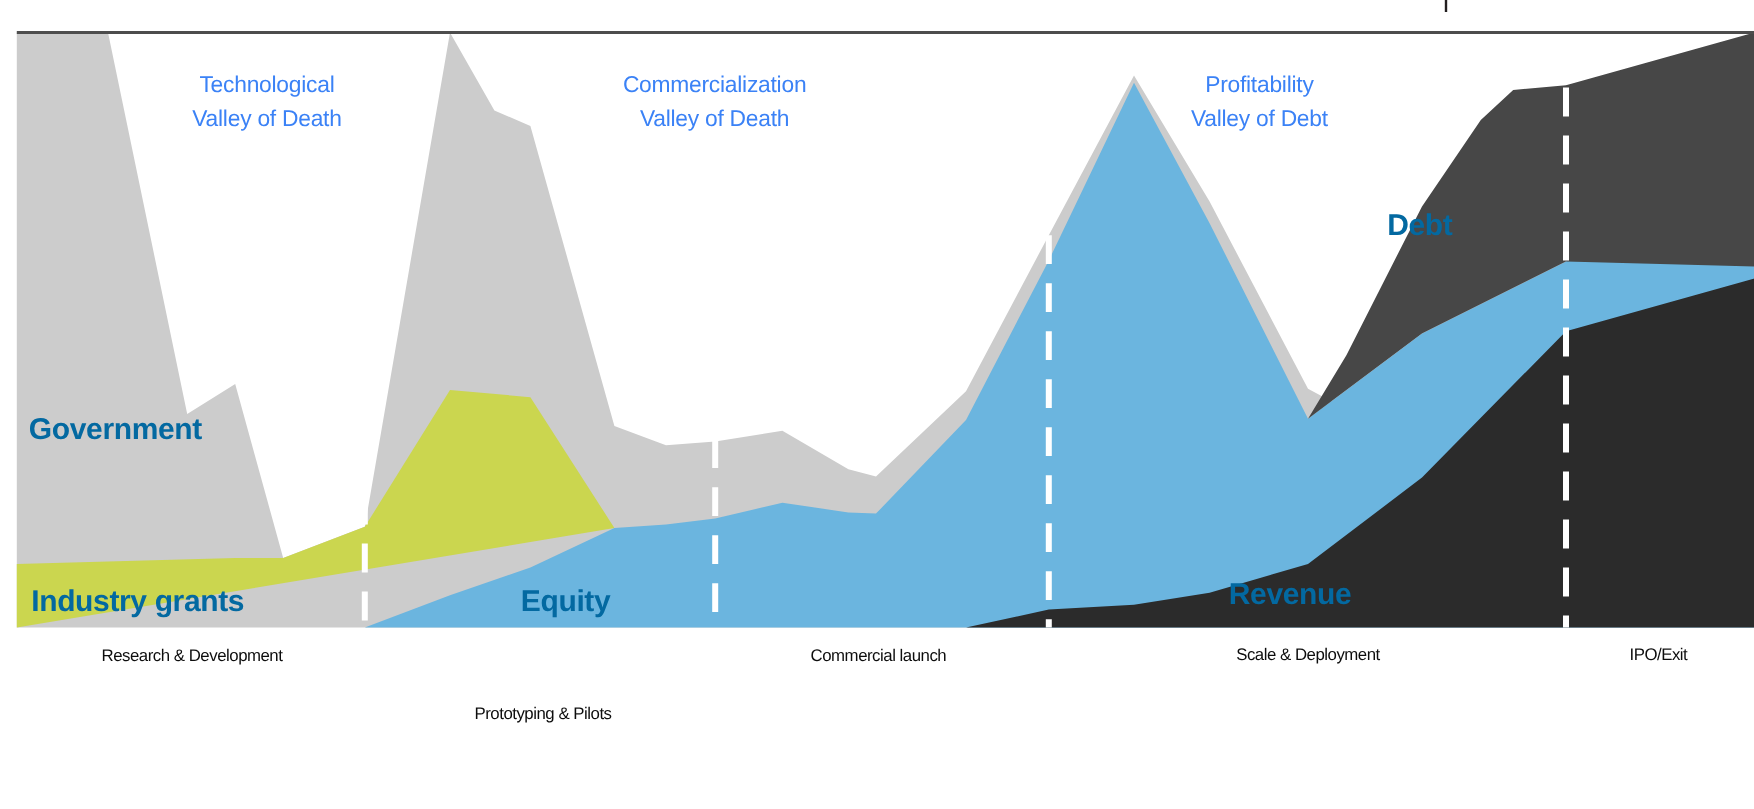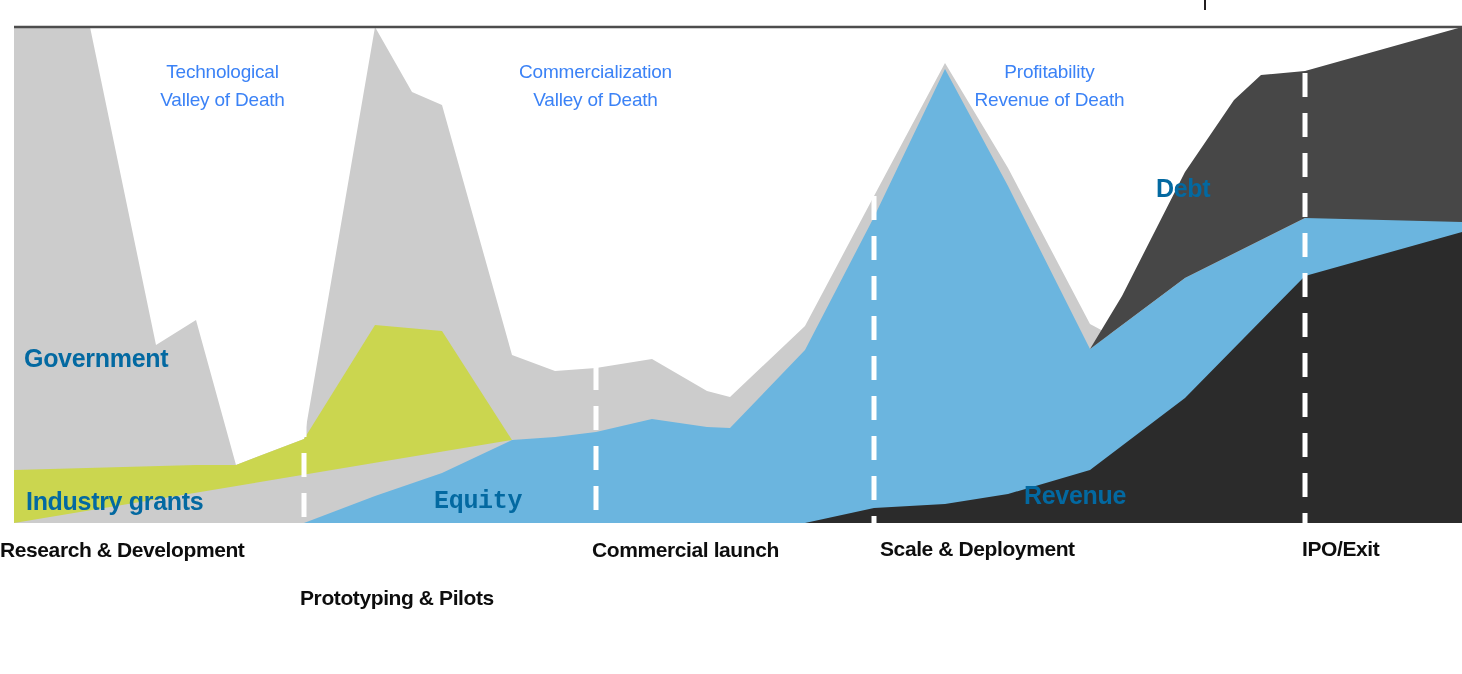--- a/index.html
+++ b/index.html
@@ -41,23 +41,24 @@
     font-family: "Liberation Sans", sans-serif;
     font-weight: bold;
     font-size: 25px;
     color: #0369a1;
     letter-spacing: -0.3px;
     white-space: nowrap;
   }
   .stage-label {
     position: absolute;
     font-family: "Liberation Sans", sans-serif;
-    font-weight: bold;
-    font-size: 21px;
+    font-weight: normal;
+    font-size: 14px;
     color: #0d0d0d;
+    text-align: center;
     white-space: nowrap;
     letter-spacing: -0.4px;
   }
 </style>
 </head>
 <body>
 
 <div id="figure">
 
   <svg id="chart-svg" viewBox="0 0 1462 674" preserveAspectRatio="none">
@@ -82,27 +83,27 @@
     <line x1="1305" y1="33" x2="1305" y2="523" stroke="#ffffff" stroke-width="5" stroke-dasharray="24 16"></line>
   </svg>
 
   <div class="vod-label" style="left:125px; top:58px; width:195px;">Technological
 Valley of Death</div>
 
   <div class="vod-label" style="left:498px; top:58px; width:195px;">Commercialization
 Valley of Death</div>
 
   <div class="vod-label" style="left:952px; top:58px; width:195px;">Profitability
-Revenue of Death</div>
+Valley of Debt</div>
 
   <div class="series-label" style="left:26px; top:487px;">Industry grants</div>
 
   <div class="series-label" style="left:24px; top:344px;">Government</div>
 
-  <div class="series-label" style="left:434px; top:487px;font-family:Liberation Mono, monospace;">Equity</div>
+  <div class="series-label" style="left:434px; top:487px;">Equity</div>
 
   <div class="series-label" style="left:1024px; top:481px;">Revenue</div>
 
   <div class="series-label" style="left:1156px; top:174px;">Debt</div>
 
   <div class="stage-label" style="left:0px; top:538px; width:320px;">Research &amp; Development</div>
 
   <div class="stage-label" style="left:300px; top:538px; width:305px;margin-top:48px;">Prototyping &amp; Pilots</div>
 
   <div class="stage-label" style="left:592px; top:538px; width:280px;">Commercial launch</div>

